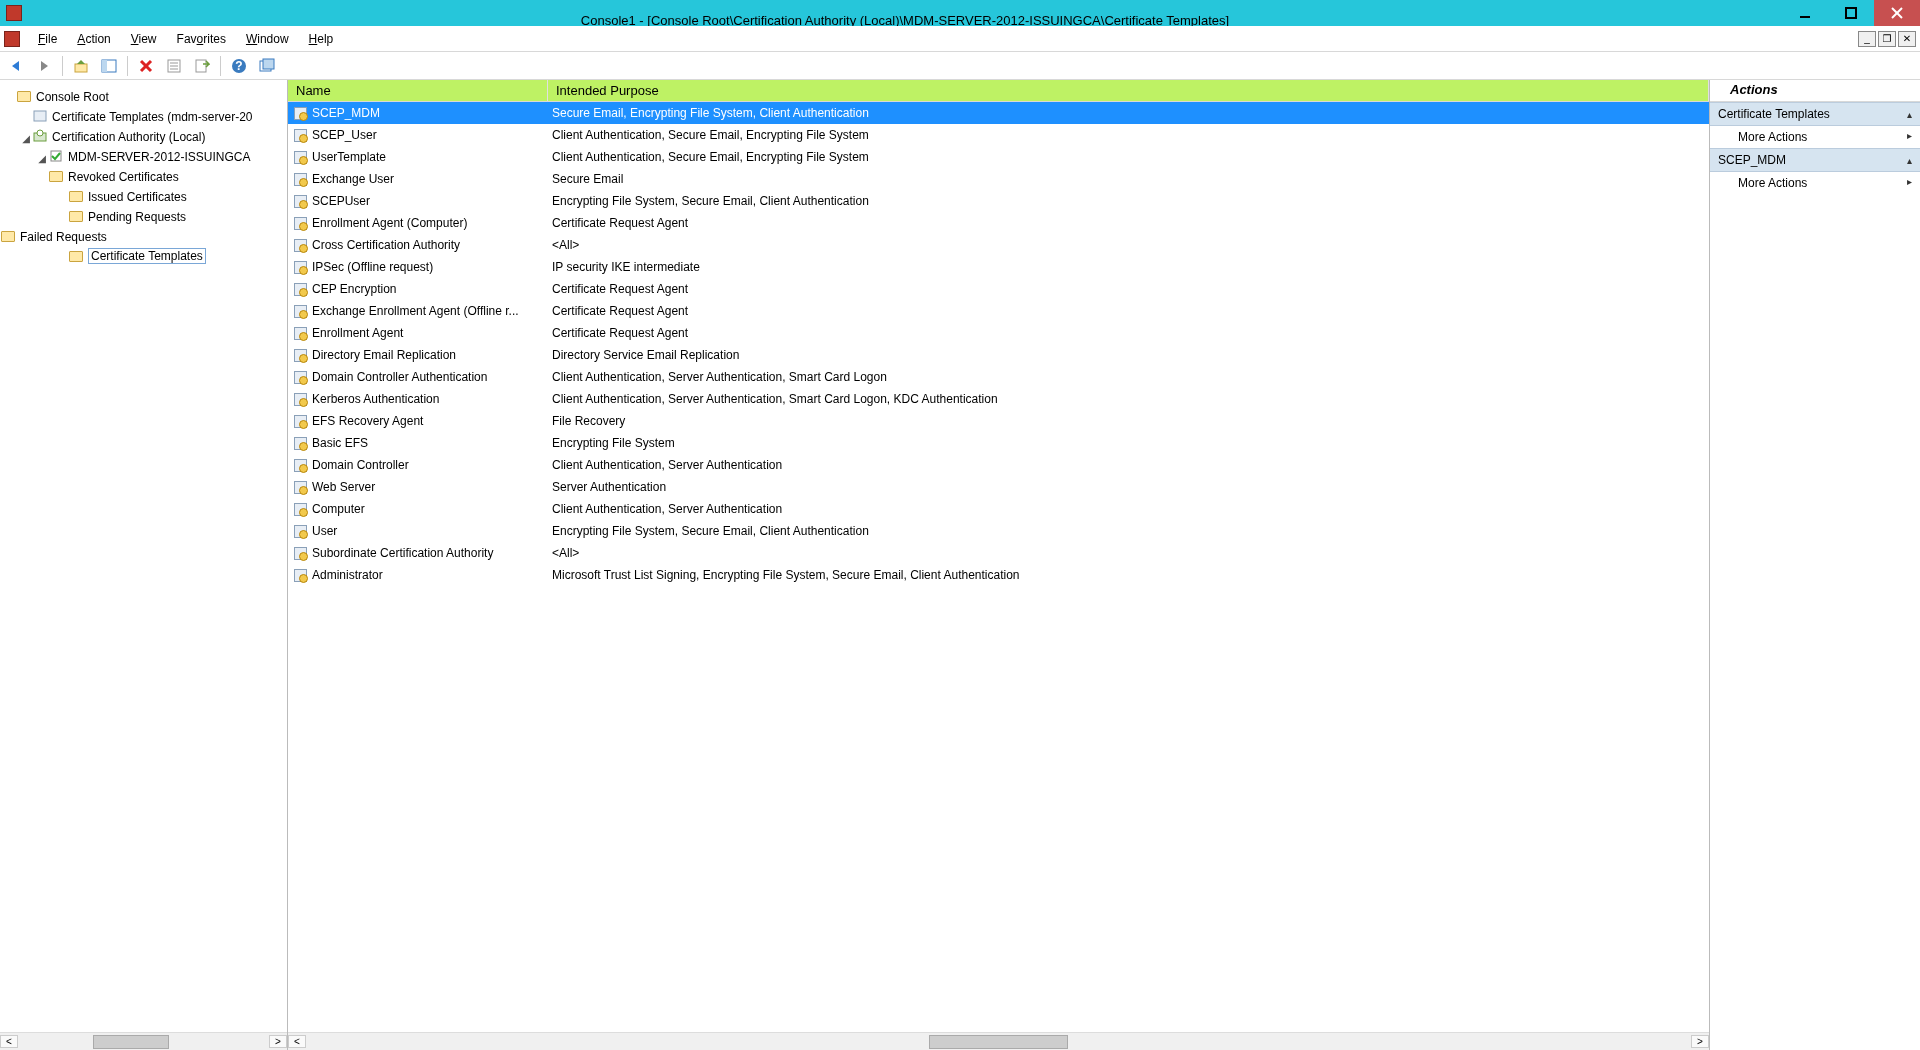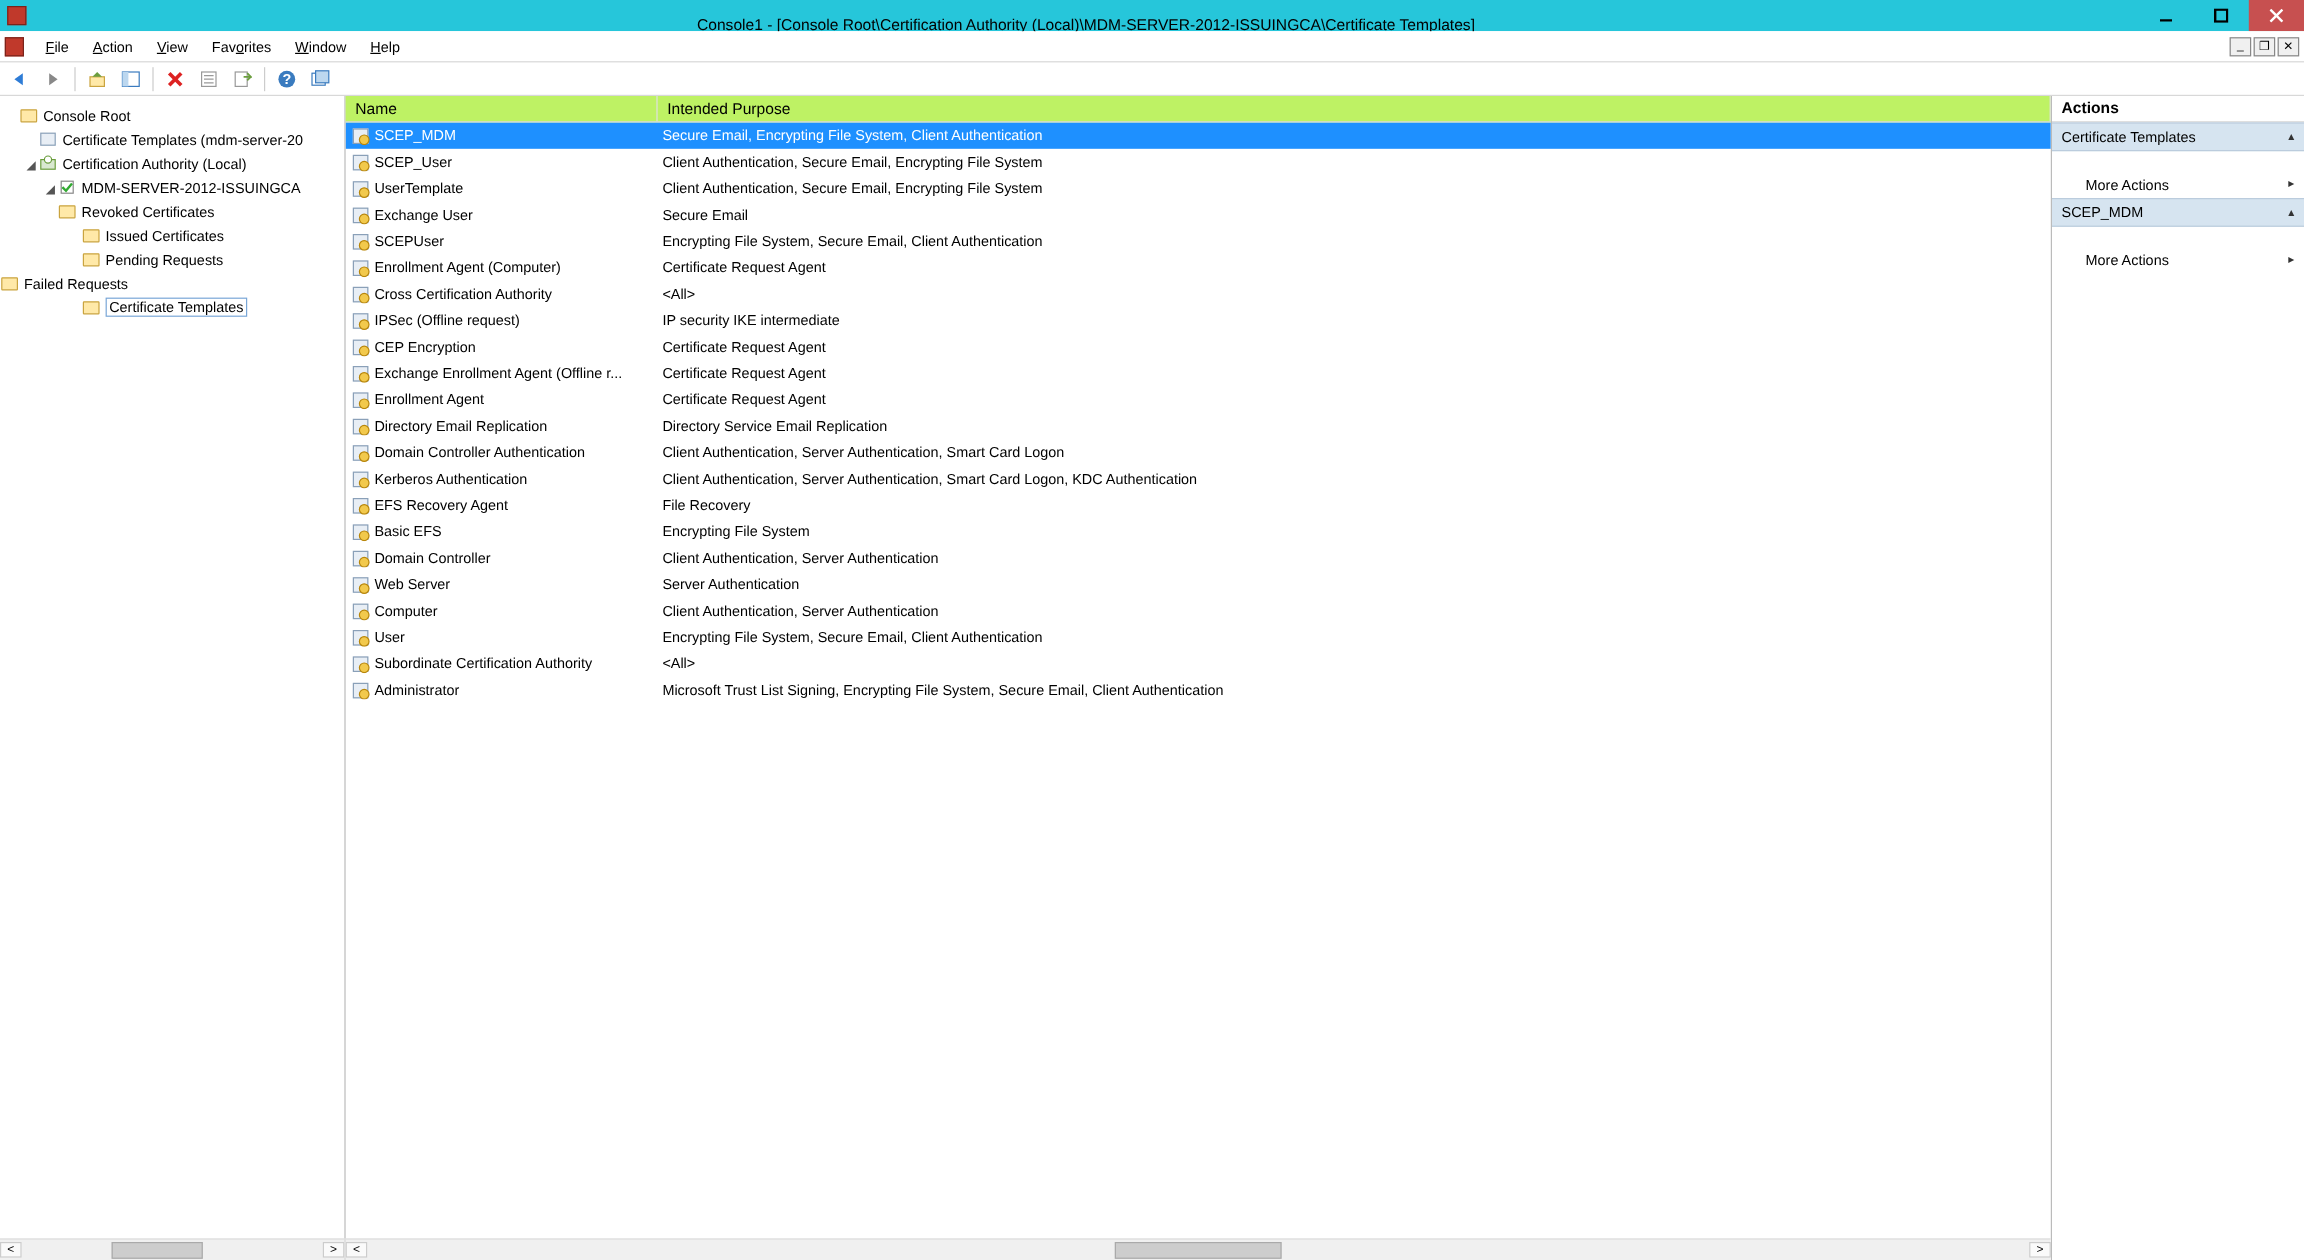--- a/index.html
+++ b/index.html
@@ -48,23 +48,23 @@
 .list-row { display: flex; height: 22px; align-items: center; font-size:13px;}
 .list-row .c-name { width: 260px; padding-left: 4px; display:flex; align-items:center; overflow:hidden; text-overflow:ellipsis; white-space:nowrap;}
 .list-row .c-purpose { flex: 1; padding-left: 4px; white-space:nowrap; overflow:hidden;}
 .list-row.selected { background: #1e90ff; color: #fff; }
 .list-row.selected .cert-ico { filter: none; }
 .cert-ico { width:16px; height:16px; margin-right:4px; display:inline-flex; align-items:center; justify-content:center;}
 .cert-ico .box { width:13px; height:13px; background:#e8eef5; border:1px solid #8aa0b8; position:relative;}
 .cert-ico .box::after { content:""; position:absolute; right:-2px; bottom:-2px; width:7px; height:7px; background:#f2c94c; border:1px solid #b8860b; border-radius:50%;}
 
 .actions-pane { width: 210px; display: flex; flex-direction: column; }
-.actions-pane .hdr { height: 22px; background: #fff; border-bottom: 1px solid #d8d8d8; padding: 2px 8px; font-weight: bold; font-size:13px;}
+.actions-pane .hdr { height: 22px; background: #fff; border-bottom: 1px solid #d8d8d8; padding: 2px 20px; font-weight: bold; font-size:13px;font-style:italic;}
 .actions-pane .section-h { background: #d6e4f0; border-top:1px solid #bcd; border-bottom:1px solid #bcd; padding: 4px 8px; font-size:13px; display:flex; justify-content:space-between; align-items:center;}
-.actions-pane .action-item { padding: 21px 8px 4px 28px; font-size:13px; display:flex; justify-content:space-between; }
+.actions-pane .action-item { padding: 4px 8px 4px 28px; font-size:13px; display:flex; justify-content:space-between; }
 .tri { font-size:10px; color:#333; }
 
 svg { display:block; }
 </style>
 </head>
 <body>
 
 <div class="titlebar">
   <div class="app-icon"></div>
   <div class="title">Console1 - [Console Root\Certification Authority (Local)\MDM-SERVER-2012-ISSUINGCA\Certificate Templates]</div>

